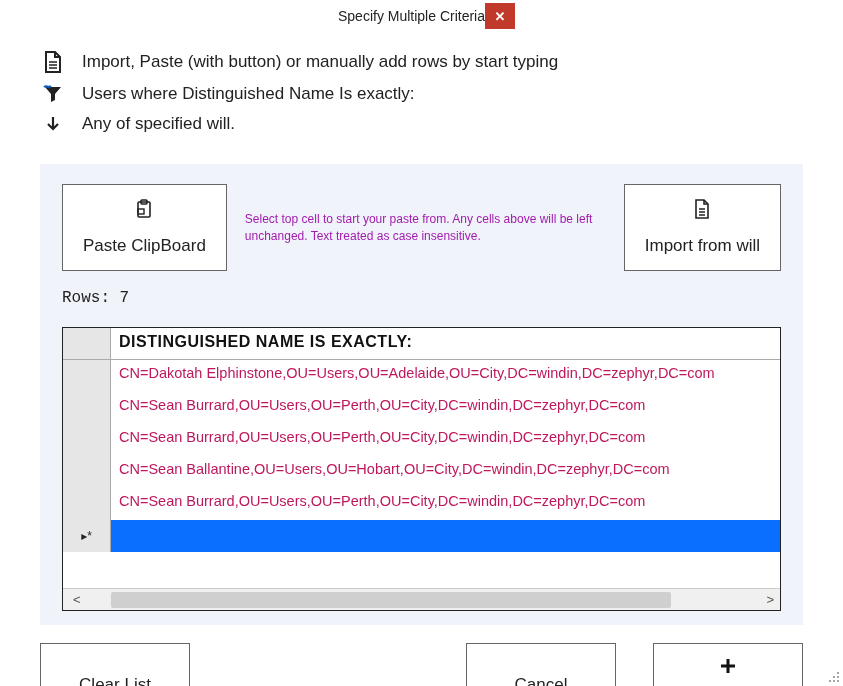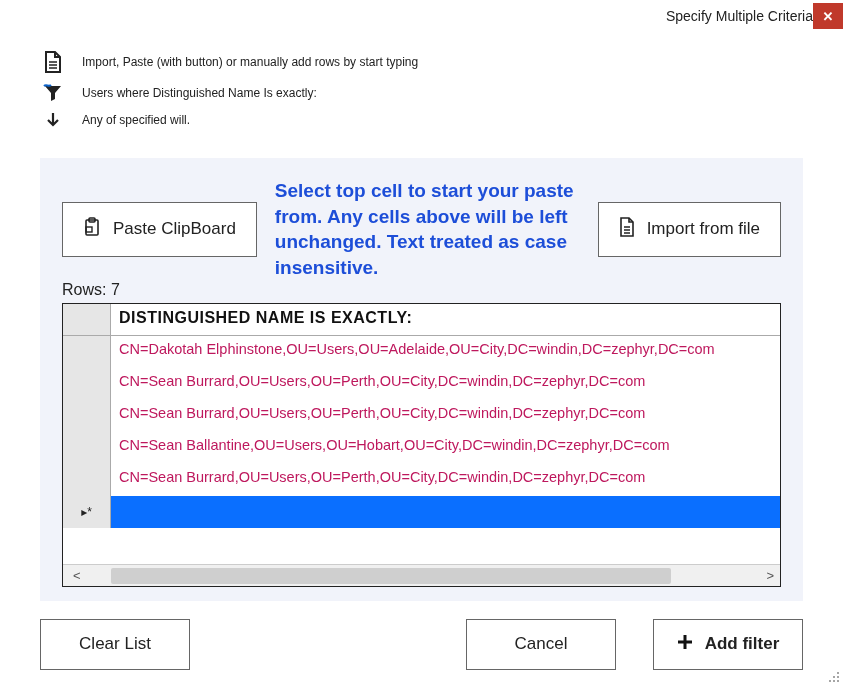--- a/index.html
+++ b/index.html
@@ -6,21 +6,21 @@
     body {
       font-family: "Segoe UI", Tahoma, sans-serif;
       background: #ffffff;
       width: 843px;
       height: 686px;
       overflow: hidden;
       position: relative;
     }
     .titlebar {
       display: flex;
-      justify-content: flex-end;
+      justify-content: center;
       align-items: center;
       padding: 4px 0 4px 10px;
       height: 32px;
     }
     .titlebar .title {
       font-size: 14px;
       color: #222;
     }
     .close-btn {
       width: 30px;
@@ -43,21 +43,21 @@
       align-items: center;
       gap: 16px;
       margin-bottom: 10px;
     }
     .header-row .icon-cell {
       width: 26px;
       display: flex;
       justify-content: center;
     }
     .header-row .text {
-      font-size: 12px;
+      font-size: 17px;
       color: #222;
     }
     .header-row.bold .text { font-weight: 400; }
 
     .panel {
       margin: 12px 40px 0 40px;
       background: #f1f3fa;
       padding: 20px 22px 14px 22px;
     }
     .toolbar {
@@ -68,34 +68,36 @@
     .btn-box {
       border: 1.5px solid #666;
       background: #fff;
       padding: 14px 20px;
       display: flex;
       align-items: center;
       gap: 12px;
       cursor: pointer;
       font-size: 17px;
       color: #222;
+      flex-direction: column;
     }
     .hint-text {
-      font-size: 19px;
-      color: #1d4ed8;
+      font-size: 12px;
+      color: #a21caf;
       line-height: 1.35;
       flex: 1;
-      font-weight: bold;
     }
     .rows-label {
+      margin-top: 18px;
       font-size: 16px;
       color: #222;
+      font-family: Liberation Mono, monospace;
     }
     .grid {
-      margin-top: 4px;
+      margin-top: 20px;
       border: 1.5px solid #222;
       background: #fff;
     }
     .grid-header {
       display: flex;
       border-bottom: 1px solid #aaa;
       height: 32px;
     }
     .row-marker {
       width: 48px;
@@ -226,21 +228,21 @@
     </div>
     <div class="hint-text">Select top cell to start your paste from. Any cells above will be left unchanged. Text treated as case insensitive.</div>
     <div class="btn-box">
       <span>
         <svg width="16" height="20" viewBox="0 0 16 20">
             <path d="M2 1h8l4 4v14H2z" fill="none" stroke="#222" stroke-width="1.6"></path>
             <path d="M10 1v4h4" fill="none" stroke="#222" stroke-width="1.6"></path>
             <path d="M5 10h6M5 13h6M5 16h6" stroke="#222" stroke-width="1.4"></path>
           </svg>
       </span>
-      <span>Import from file</span>
+      <span>Import from will</span>
     </div>
   </div>
 
   <div class="rows-label">Rows: 7</div>
 
   <div class="grid">
     <div class="grid-header">
       <div class="row-marker"></div>
       <div class="col-head">DISTINGUISHED NAME IS EXACTLY:</div>
     </div>

